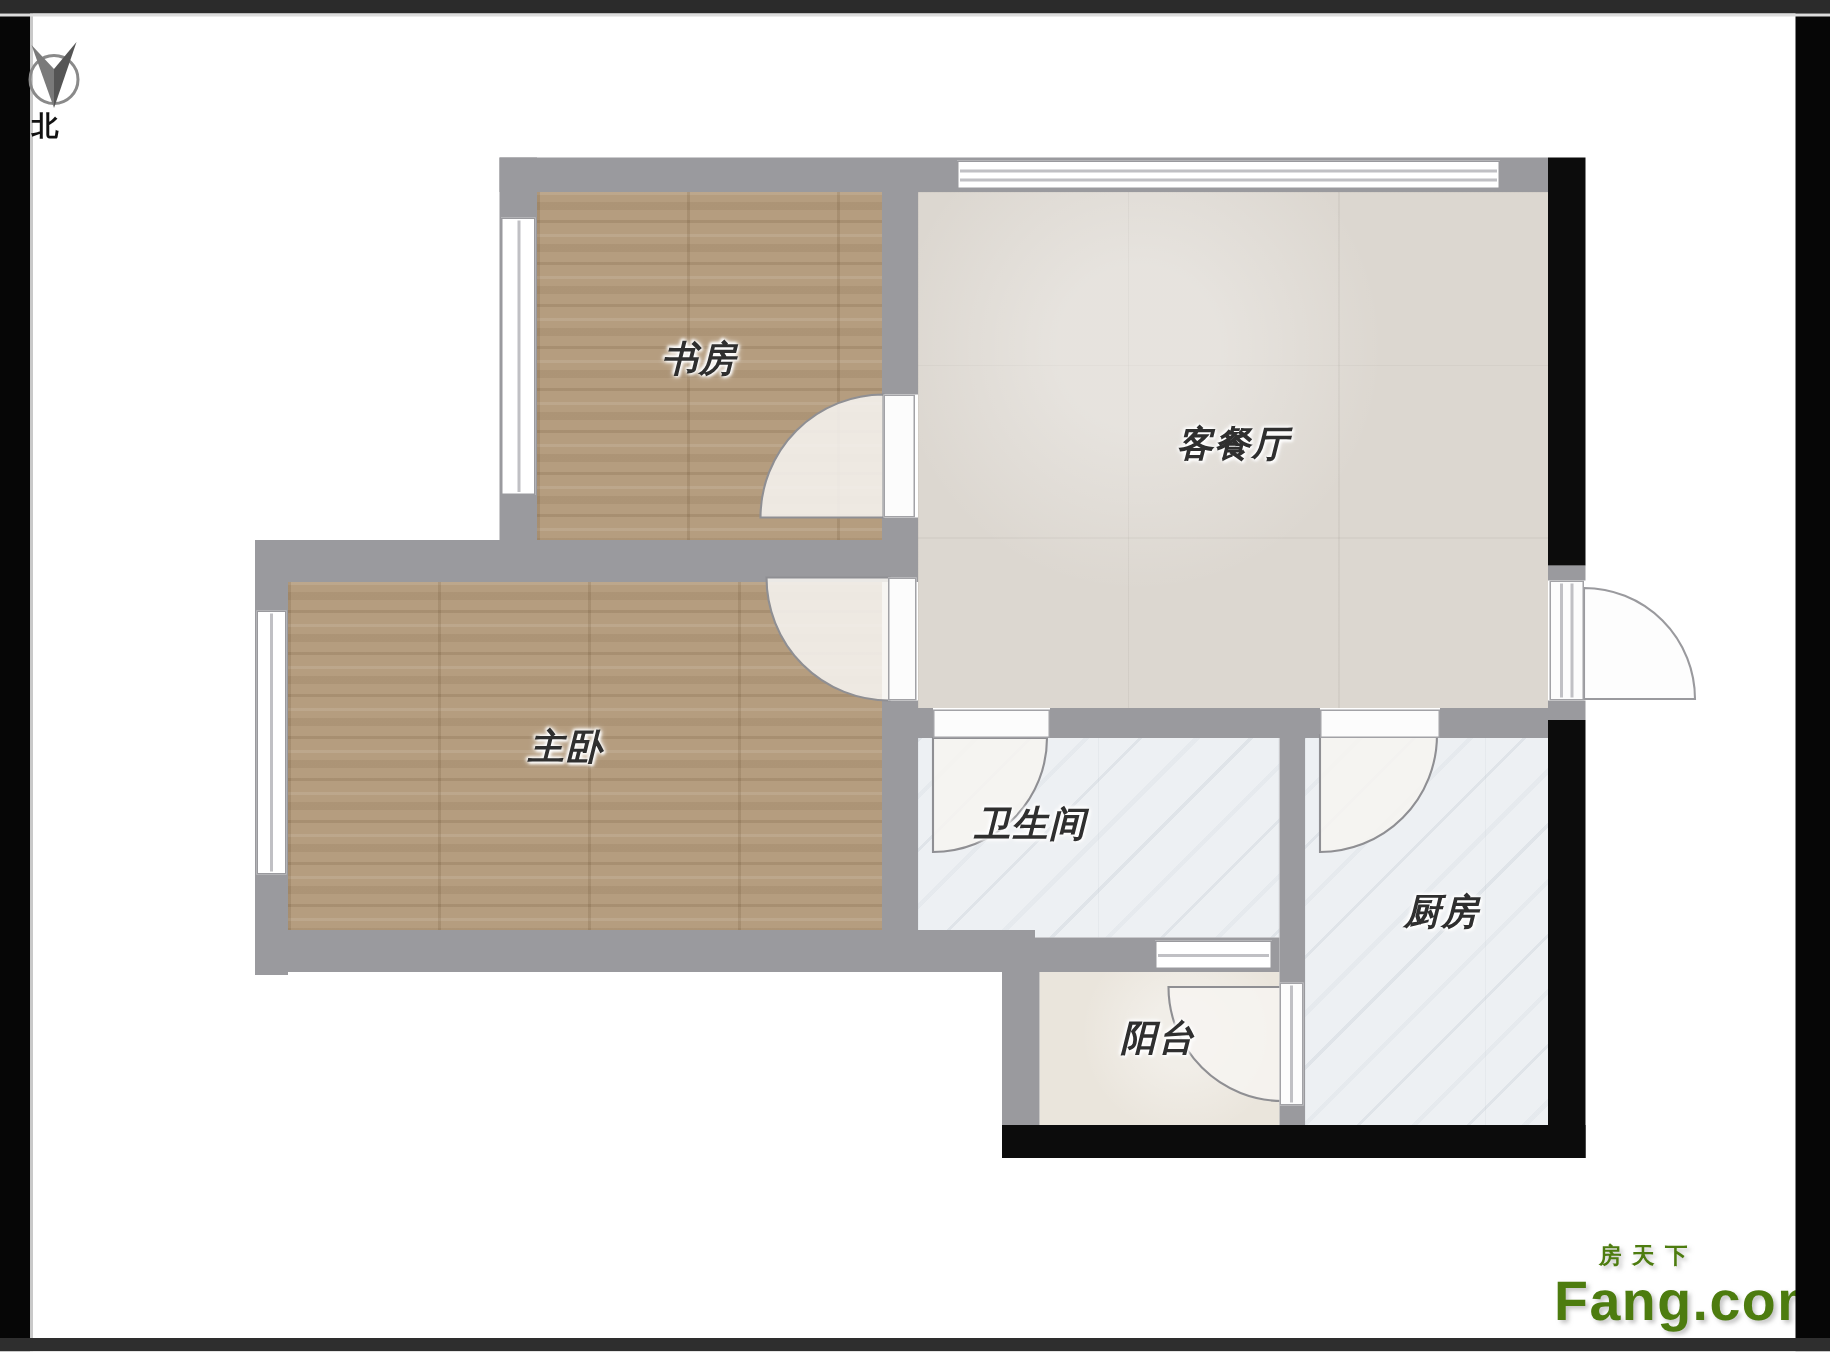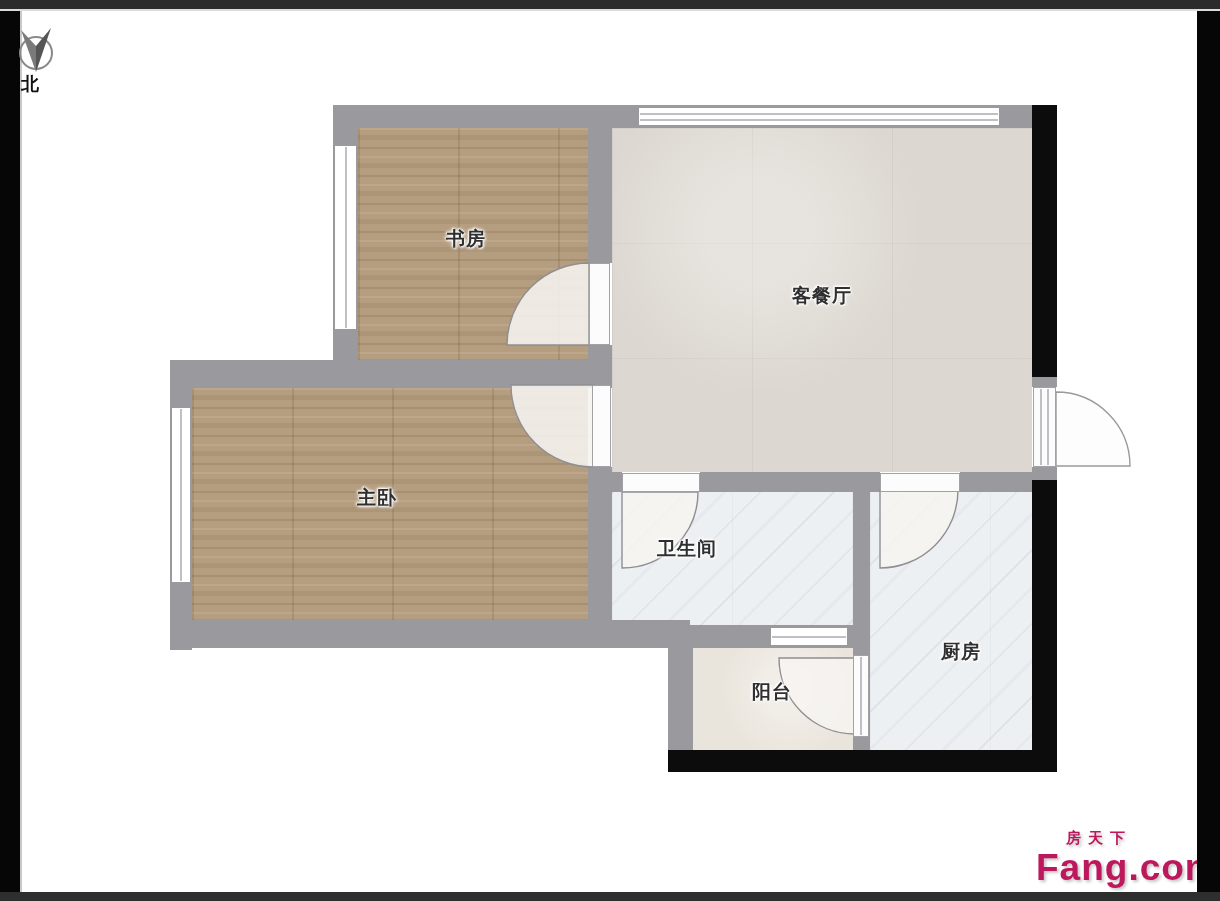--- a/index.html
+++ b/index.html
@@ -39,27 +39,27 @@
   
   .win{position:absolute;background:#fff;border:1px solid #9a9a9e;box-sizing:border-box;z-index:3;}
   .dv-v{position:absolute;top:1px;bottom:1px;width:2px;background:#c0c0c4;}
   .dv-h{position:absolute;left:1px;right:1px;height:2px;background:#c0c0c4;}
   .leaf{position:absolute;background:#fcfcfc;border:1px solid #a2a2a6;box-sizing:border-box;z-index:4;}
   #arcs{position:absolute;left:0;top:0;z-index:3;pointer-events:none;}
   .arc{fill:rgba(246,244,240,0.88);stroke:#8f8f93;stroke-width:1.4;}
   .arc-out{fill:rgba(253,253,253,0.92);stroke:#9a9a9e;stroke-width:1.4;}
   
   .room-label{position:absolute;z-index:5;transform:translate(-50%,-50%);
-    font-weight:700;font-size:19px;letter-spacing:1px;color:var(--label-ink);white-space:nowrap;
-    text-shadow:0 0 3px #fff,0 0 5px #fff,1px 1px 2px #fff,-1px -1px 2px #fff;}
+    font-weight:700;font-size:24px;letter-spacing:1px;color:var(--label-ink);white-space:nowrap;
+    text-shadow:0 0 3px #fff,0 0 5px #fff,1px 1px 2px #fff,-1px -1px 2px #fff;font-style:italic;}
   
   #compass{position:absolute;left:14px;top:26px;z-index:7;}
   #north-label{position:absolute;left:21px;top:72px;z-index:7;font-size:18px;font-weight:700;color:#111;}
   
-  #watermark{position:absolute;left:1036px;top:830px;z-index:5;color:#be185d;
+  #watermark{position:absolute;left:1036px;top:830px;z-index:5;color:#4d7c0f;
     text-shadow:2px 2px 3px rgba(150,150,150,0.55);line-height:1;}
   #wm-cn{display:block;font-size:15px;font-weight:700;letter-spacing:7px;margin-left:30px;margin-bottom:4px;}
   #wm-en{display:block;font-size:37px;font-weight:700;letter-spacing:1px;}
 </style>
 </head>
 <body>
 
 <div id="stage">
 
   <div class="floor wood" style="left:358px;top:128px;width:230px;height:232px;"></div>
@@ -122,21 +122,21 @@
     <path class="arc" d="M698,492 A76,76 0 0 1 622,568 L622,492 Z"></path>
     <path class="arc" d="M958,490 A78,78 0 0 1 880,568 L880,490 Z"></path>
     <path class="arc" d="M779,658 A76,76 0 0 0 855,734 L855,658 Z"></path>
     <path class="arc-out" d="M1056,392 A74,74 0 0 1 1130,466 L1056,466 Z"></path>
   </svg>
 
   <span class="room-label" style="left:466px;top:239px;">书房</span>
   <span class="room-label" style="left:822px;top:296px;">客餐厅</span>
   <span class="room-label" style="left:377px;top:498px;">主卧</span>
   <span class="room-label" style="left:687px;top:549px;">卫生间</span>
-  <span class="room-label" style="left:961px;top:652px;">厨房</span>
+  <span class="room-label" style="left:961px;top:608px;">厨房</span>
   <span class="room-label" style="left:772px;top:692px;text-align:center;">阳台</span>
 
   <svg id="compass" width="48" height="48" viewBox="0 0 48 48">
     <circle cx="22" cy="27" r="16" fill="none" stroke="#8a8a8a" stroke-width="2"></circle>
     <polygon points="7,4 22,46 22,20" fill="#7a7a7a"></polygon>
     <polygon points="37,2 22,46 22,20" fill="#555555"></polygon>
   </svg>
   <span id="north-label">北</span>
 
   <div id="watermark">

